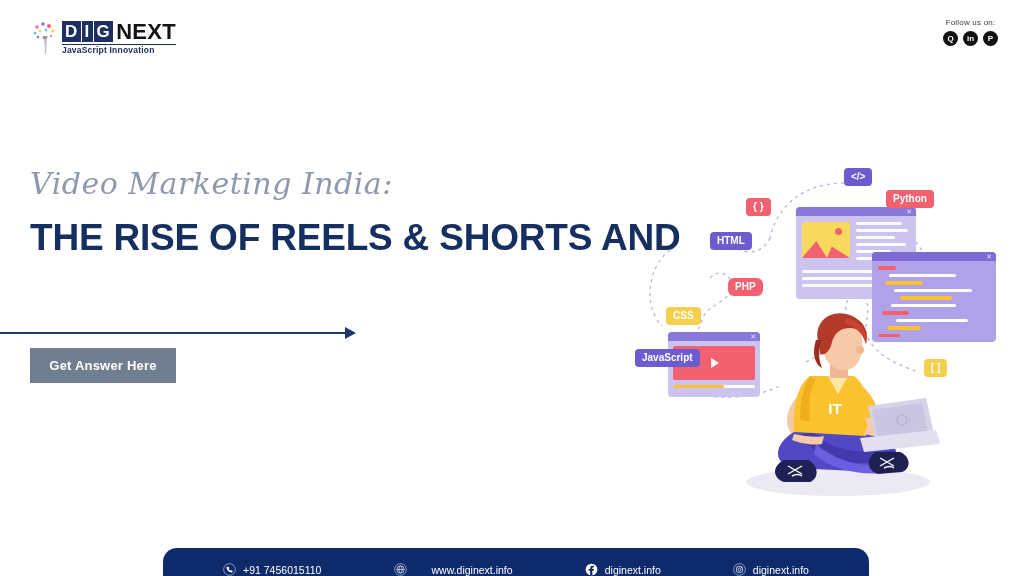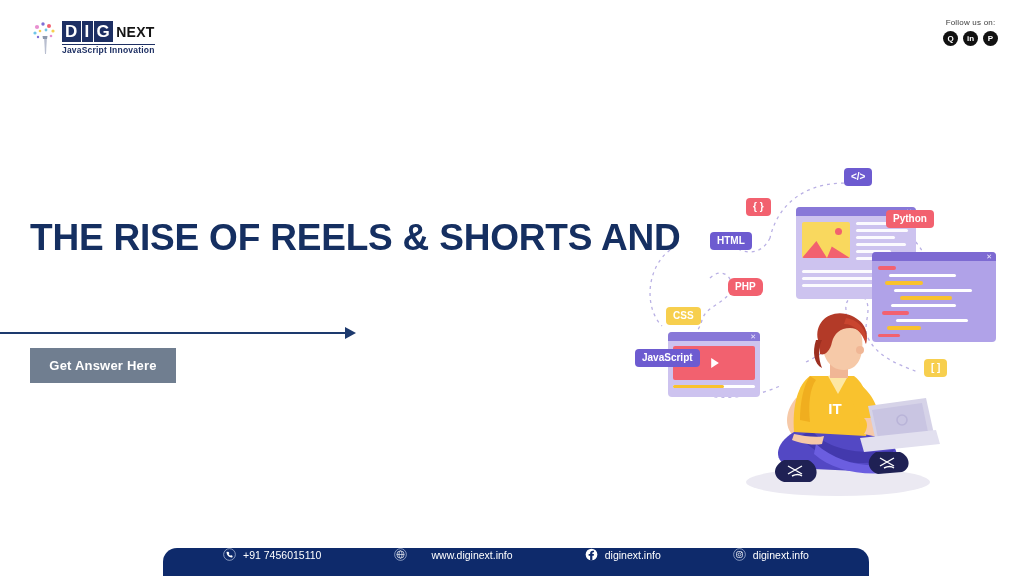--- a/index.html
+++ b/index.html
@@ -38,21 +38,21 @@
   }
   .logo-box {
     background: #1d2f63;
     color: #ffffff;
     padding: 1px 2px;
     margin-right: 1px;
     font-size: 17px;
     line-height: 17px;
     border: 1px solid #1d2f63;
   }
-  .logo-next { color: #141414; font-size: 14px; line-height: 18px; margin-left: 2px; }
+  .logo-next { color: #141414; font-size: 22px; line-height: 18px; margin-left: 2px; }
   .logo-tag {
     font-size: 8.5px;
     font-weight: bold;
     color: #1d2f63;
     letter-spacing: .2px;
     margin-top: 2px;
     border-top: 1px solid #1d2f63;
     padding-top: 1px;
     width: 100%;
   }
@@ -235,20 +235,21 @@
 
   <div class="follow-wrap">
     <div class="follow-label">Follow us on:</div>
     <div class="social-row">
       <span class="social-ico">Q</span>
       <span class="social-ico">in</span>
       <span class="social-ico">P</span>
     </div>
   </div>
 
+  <div class="script-title">Video Marketing India:</div>
 
   <div class="headline">
     <span class="hl-line">THE RISE OF REELS &amp; SHORTS AND</span>
   </div>
 
   <div class="arrow-line"></div>
   <div class="arrow-head"></div>
 
   <button class="cta-button">Get Answer Here</button>
 
@@ -325,21 +326,21 @@
           </svg>
         </div>
         <div style="margin-top:5px; height:3px; background:#ffffff; border-radius:2px; position:relative;">
           <div style="position:absolute; left:0; top:0; height:100%; width:62%; background:#f9c22e; border-radius:2px;"></div>
         </div>
       </div>
     </div>
 
     <div class="chip chip-purple" style="left:234px; top:18px;">&lt;/&gt;</div>
     <div class="chip chip-red" style="left:136px; top:48px;">{ }</div>
-    <div class="chip chip-red" style="left:276px; top:60px;">Python</div>
+    <div class="chip chip-red" style="left:276px; top:40px;">Python</div>
     <div class="chip chip-purple" style="left:100px; top:82px;">HTML</div>
     <div class="chip chip-yellow" style="left:56px;  top:131px;margin-top:26px;">CSS</div>
     <div class="chip chip-red" style="left:118px; top:128px;border-radius:6px;">PHP</div>
     <div class="chip chip-purple" style="left:25px;  top:153px;margin-top:46px;">JavaScript</div>
     <div class="chip chip-yellow" style="left:314px; top:209px;">[ ]</div>
 
     <svg width="300" height="190" style="position:absolute; left:78px; top:160px;" viewBox="0 0 300 190">
 
       <ellipse cx="150" cy="172" rx="92" ry="14" fill="#ebe9f2"></ellipse>
 
@@ -375,21 +376,21 @@
       <path d="M134 22 C 132 44, 140 60, 156 60 C 170 60, 176 46, 174 28 C 172 14, 158 6, 146 10 Z" fill="#f6c9a8"></path>
 
       <path d="M130 30 C 126 12, 142 0, 158 4 C 174 8, 182 20, 178 34 C 176 24, 170 18, 162 18 C 152 18, 146 24, 144 32 C 142 42, 136 46, 132 44 Z" fill="#b33a28"></path>
       <path d="M128 30 C 124 42, 126 54, 134 58 C 130 48, 130 38, 134 30 Z" fill="#9c2f20"></path>
       <path d="M158 8 C 172 10, 180 22, 178 34 C 174 22, 166 14, 156 14 Z" fill="#c9452f"></path>
 
       <circle cx="172" cy="40" r="4" fill="#f0b695"></circle>
     </svg>
   </div>
 
-  <div style="position:absolute; left:163px; top:548px; width:706px; height:28px; background:#0e2a6b; border-radius:14px 14px 0 0; display:flex; align-items:flex-start; justify-content:space-around; padding:0 24px; box-sizing:border-box;">
+  <div style="position:absolute; left:163px; top:548px; width:706px; height:28px; background:#0e2a6b; border-radius:14px 14px 0 0; display:flex; align-items:flex-end; justify-content:space-around; padding:0 24px; box-sizing:border-box;">
 
     <div style="display:flex; align-items:center; gap:7px;">
       <svg width="13" height="13" viewBox="0 0 20 20">
         <circle cx="10" cy="10" r="9" fill="none" stroke="#b9c6e0" stroke-width="1.1"></circle>
         <path d="M7 6 q1.6 -.6 2.2 .8 l.5 1.2 q.2 .6 -.4 1 l-.6 .4 q.9 1.8 2.5 2.6 l.4 -.6 q.4 -.6 1 -.4 l1.2 .5 q1.4 .6 .8 2.2 -.4 1 -1.6 1 -3 -.2 -5.2 -2.4 -2.2 -2.2 -2.4 -5.2 0 -1.2 1 -1.6 z" fill="#ffffff"></path>
       </svg>
       <span style="color:#ffffff; font-size:10.5px;">+91 7456015110</span>
     </div>
 
     <div style="display:flex; align-items:center; gap:25px;">

